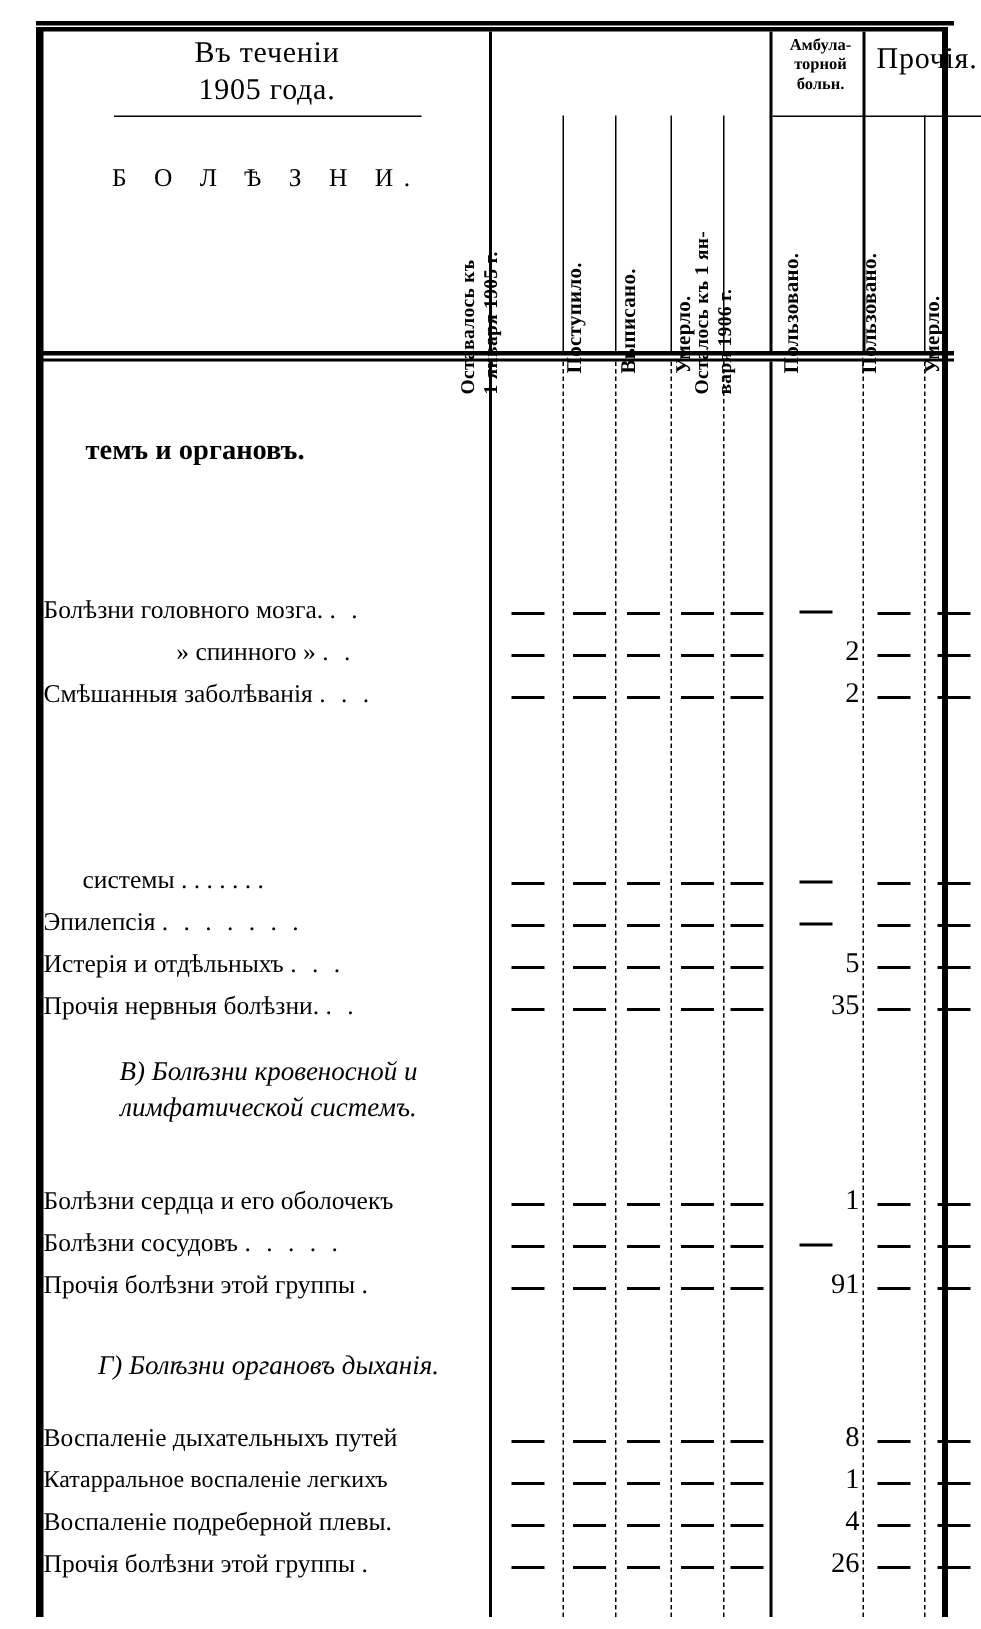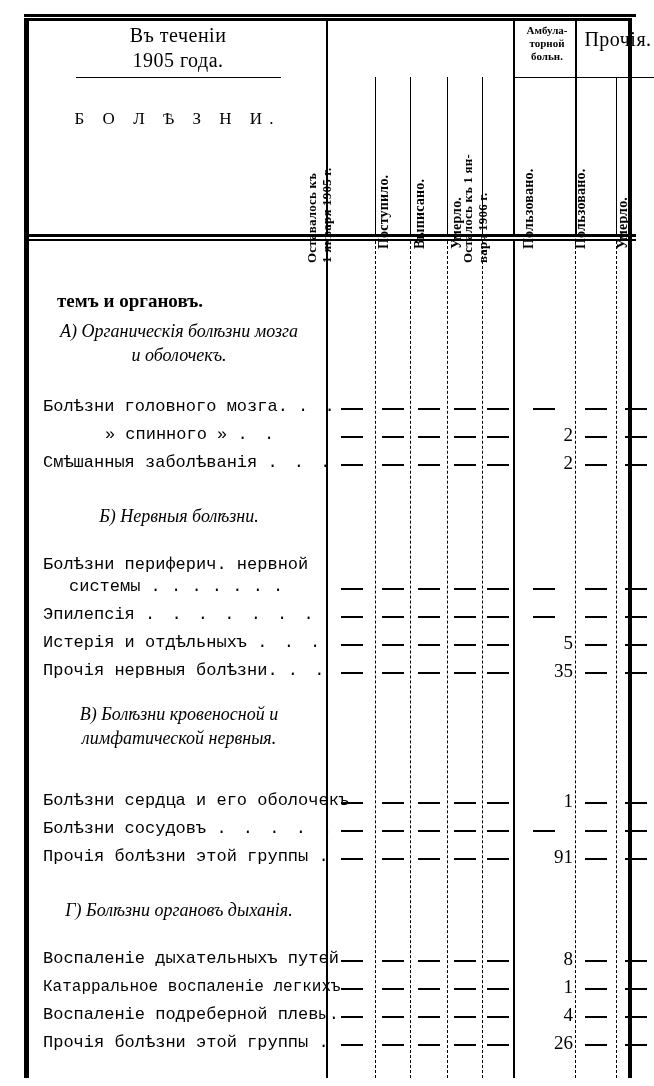--- a/index.html
+++ b/index.html
@@ -109,26 +109,25 @@
     width: 601px;
     height: 837px;
   }
   .row {
     position: absolute;
     left: 0;
     width: 601px;
   }
   .label {
     position: absolute;
-    left: 14px;
+    left: 0;
     width: 296px;
     font-size: 17px;
     line-height: 22px;
     white-space: nowrap;
-    font-family: Liberation Mono, monospace;
   }
   .label .dots { letter-spacing: 3px; }
   .section-head {
     position: absolute;
     left: 2px;
     width: 296px;
     font-size: 19px;
     font-weight: bold;
     line-height: 25px;
   }
@@ -238,24 +237,20 @@
     <div class="bvsep d" style="left:453px; height:837px;"></div>
     <div class="bvsep thick" style="left:484px; height:837px;"></div>
     <div class="bvsep d" style="left:546px; height:837px;"></div>
     <div class="bvsep d" style="left:587px; height:837px;"></div>
 
     <div class="section-head" style="top:22px;">
       <br>
       <span style="display:inline-block;padding-left:26px;">темъ и органовъ.</span>
     </div>
 
-    <div class="subsection" style="top:78px;">
-      <span>А) Органическія болѣзни мозга</span><br>
-      <span>и  оболочекъ.</span>
-    </div>
 
     <div class="row" style="top:155px;">
       <div class="label">
         <span>Болѣзни  головного  мозга.</span>
         <span class="dots">.   .</span>
       </div>
       <div class="cell" style="left:299px; width:47px;"><span class="dash"></span></div>
       <div class="cell" style="left:347px; width:34px;"><span class="dash"></span></div>
       <div class="cell" style="left:382px; width:36px;"><span class="dash"></span></div>
       <div class="cell" style="left:419px; width:34px;"><span class="dash"></span></div>
@@ -288,27 +283,24 @@
       <div class="cell" style="left:299px; width:47px;"><span class="dash"></span></div>
       <div class="cell" style="left:347px; width:34px;"><span class="dash"></span></div>
       <div class="cell" style="left:382px; width:36px;"><span class="dash"></span></div>
       <div class="cell" style="left:419px; width:34px;"><span class="dash"></span></div>
       <div class="cell" style="left:454px; width:30px;"><span class="dash"></span></div>
       <div class="cell num" style="left:486px; width:58px; text-align:right; padding-right:6px;">2</div>
       <div class="cell" style="left:547px; width:40px;"><span class="dash"></span></div>
       <div class="cell" style="left:588px; width:38px;"><span class="dash"></span></div>
     </div>
 
-    <div class="subsection" style="top:263px;">
-      <span>Б)  Нервныя  болѣзни.</span>
-    </div>
 
     <div class="row" style="top:313px;">
       <div class="label">
-        <span>Болѣзни   периферич.   нервной</span><br>
+        <br>
         <span style="display:inline-block;padding-left:26px;">системы .   .   .   .   .   .   .</span>
       </div>
       <div class="cell" style="left:299px; top:22px; width:47px;"><span class="dash"></span></div>
       <div class="cell" style="left:347px; top:22px; width:34px;"><span class="dash"></span></div>
       <div class="cell" style="left:382px; top:22px; width:36px;"><span class="dash"></span></div>
       <div class="cell" style="left:419px; top:22px; width:34px;"><span class="dash"></span></div>
       <div class="cell" style="left:454px; top:22px; width:30px;"><span class="dash"></span></div>
       <div class="cell num" style="left:486px; top:22px; width:58px;"><span class="dash"></span></div>
       <div class="cell" style="left:547px; top:22px; width:40px;"><span class="dash"></span></div>
       <div class="cell" style="left:588px; top:22px; width:38px;"><span class="dash"></span></div>
@@ -354,21 +346,21 @@
       <div class="cell" style="left:382px; width:36px;"><span class="dash"></span></div>
       <div class="cell" style="left:419px; width:34px;"><span class="dash"></span></div>
       <div class="cell" style="left:454px; width:30px;"><span class="dash"></span></div>
       <div class="cell num" style="left:486px; width:58px; text-align:right; padding-right:6px;">35</div>
       <div class="cell" style="left:547px; width:40px;"><span class="dash"></span></div>
       <div class="cell" style="left:588px; width:38px;"><span class="dash"></span></div>
     </div>
 
     <div class="subsection" style="top:461px;">
       <span>В)  Болѣзни  кровеносной  и</span><br>
-      <span>лимфатической  нервныя.</span>
+      <span>лимфатической  системъ.</span>
     </div>
 
     <div class="row" style="top:549px;">
       <div class="label">
         <span>Болѣзни сердца и его оболочекъ</span>
       </div>
       <div class="cell" style="left:299px; width:47px;"><span class="dash"></span></div>
       <div class="cell" style="left:347px; width:34px;"><span class="dash"></span></div>
       <div class="cell" style="left:382px; width:36px;"><span class="dash"></span></div>
       <div class="cell" style="left:419px; width:34px;"><span class="dash"></span></div>

